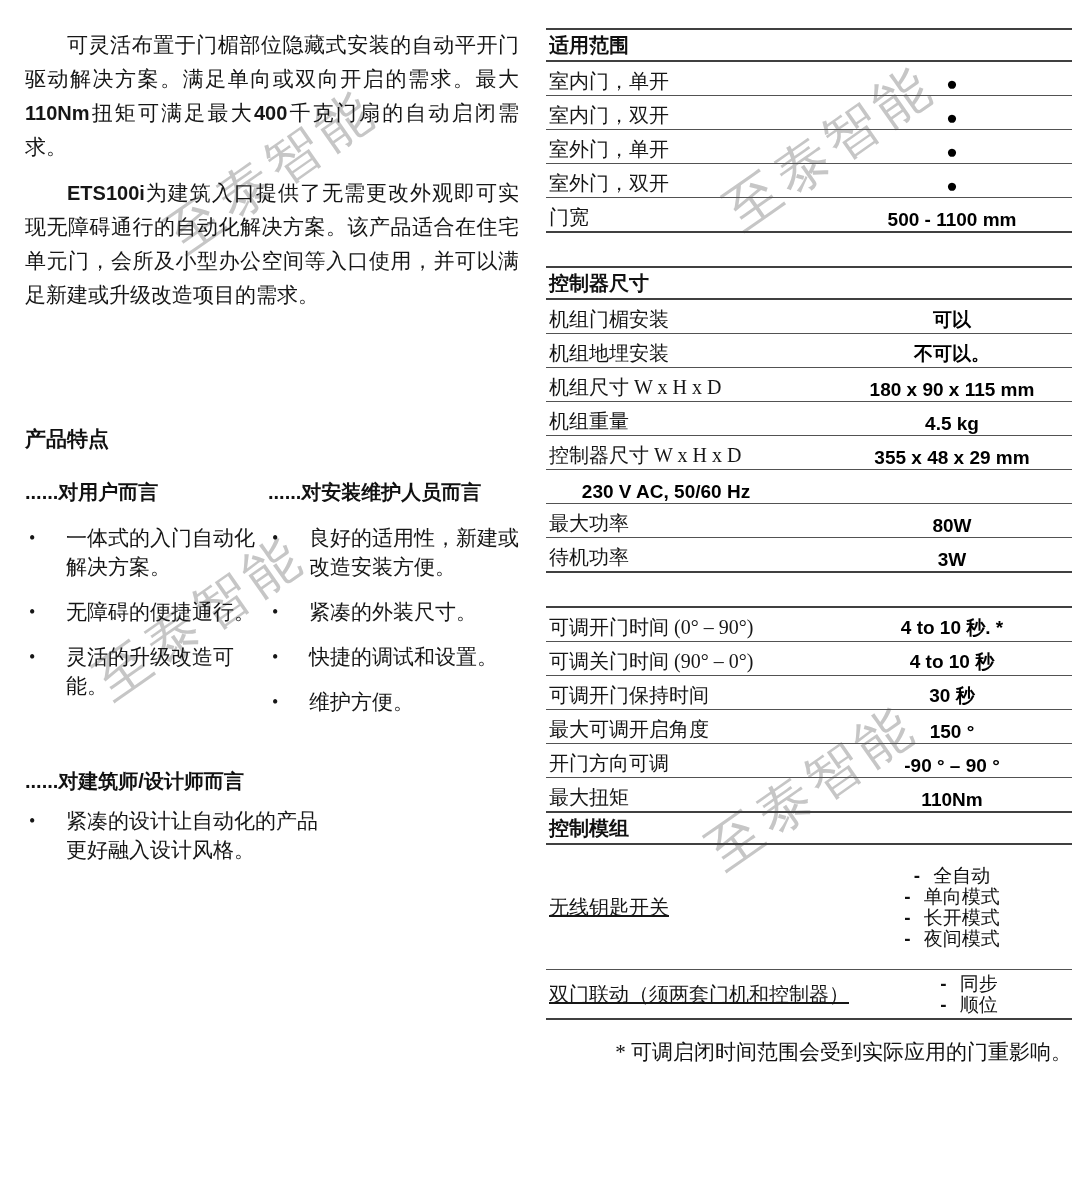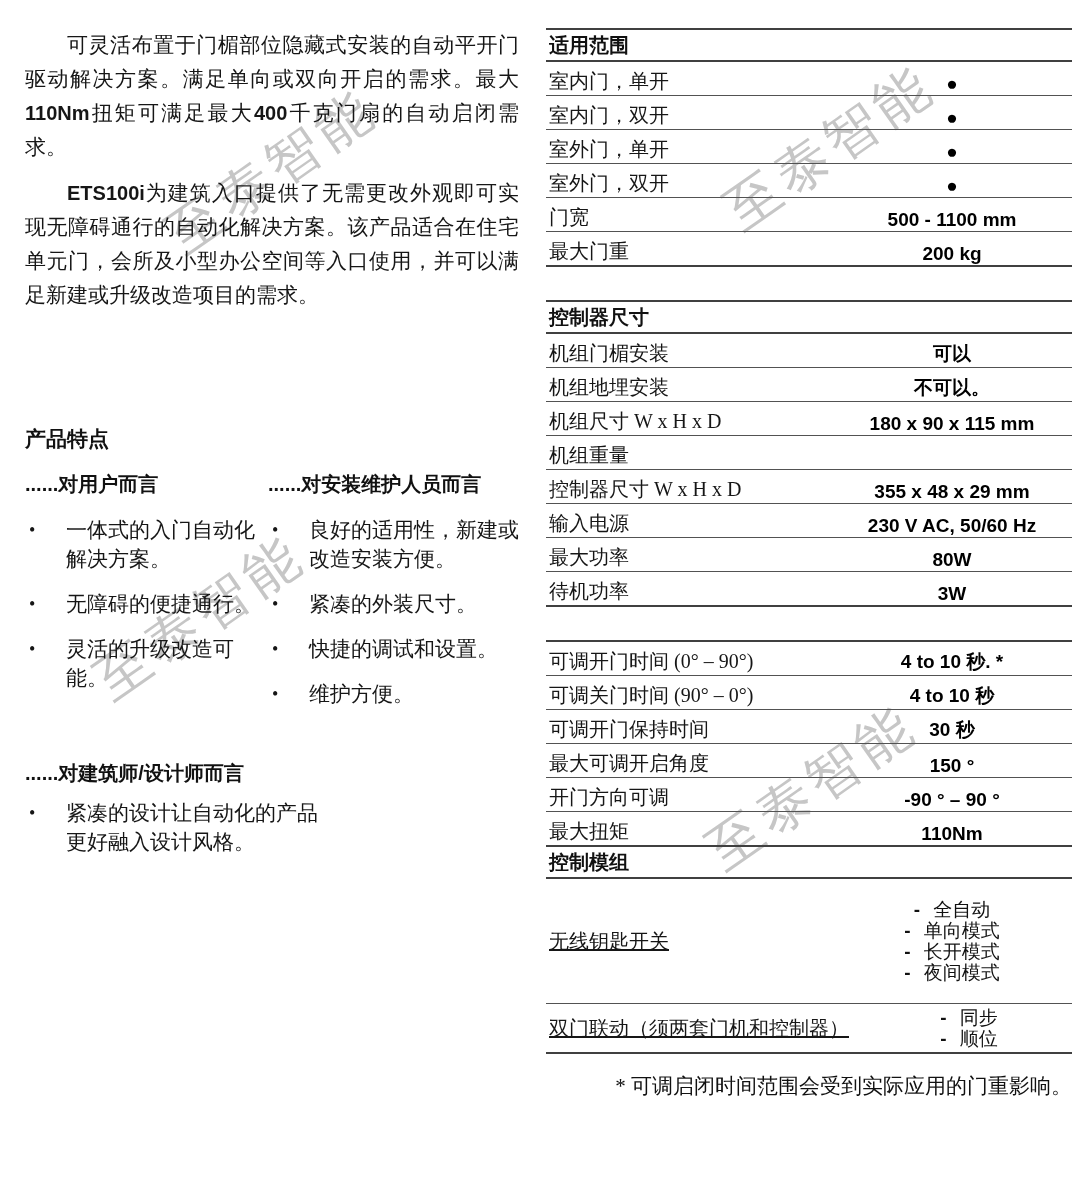--- a/index.html
+++ b/index.html
@@ -10,21 +10,21 @@
         font-size:54px;color:#c6c6c6;letter-spacing:6px;white-space:nowrap;
         transform:translate(-50%,-50%) rotate(-35deg);user-select:none;}
   .wm1{left:272px;top:172px}.wm2{left:830px;top:148px}
   .wm3{left:200px;top:618px}.wm4{left:812px;top:788px}
 
   
   .left-col{position:absolute;left:25px;top:28px;width:494px;z-index:1;}
   .para{font:21px/34px "Liberation Serif",serif;text-indent:2em;text-align:justify;margin:0 0 12px 0;}
   .bnum{font-family:"Liberation Sans",sans-serif;font-weight:700;font-size:20px;}
   .features-title{font:700 21px/26px "Liberation Sans",sans-serif;margin:114px 0 0 0;color:#111;}
-  .fcols{display:flex;margin-top:18px;}
+  .fcols{display:flex;margin-top:26px;}
   .fcol1{width:243px;flex:none;}
   .fcol2{flex:1;}
   .fheading{font:700 20px/28px "Liberation Sans",sans-serif;margin:0;color:#111;}
   .blist{margin-top:18px;}
   .bitem{display:flex;font:21px/29px "Liberation Serif",serif;margin-bottom:16px;}
   .bul{flex:none;width:37px;padding-left:4px;font-size:18px;}
   .arch-heading{font:700 20px/28px "Liberation Sans",sans-serif;margin:34px 0 0 0;color:#111;}
   .arch-list{margin-top:12px;width:300px;}
 
   
@@ -134,49 +134,45 @@
           <div class="t-value">●</div>
         </div>
       <div class="t-row">
           <div class="t-label">室外门，双开</div>
           <div class="t-value">●</div>
         </div>
       <div class="t-row">
           <div class="t-label">门宽</div>
           <div class="t-value">500 - 1100 mm</div>
         </div>
-      <div class="t-row">
-          <div class="t-label">最大门重</div>
-          <div class="t-value">200 kg</div>
-        </div>
     </div>
 
     <div class="spec-table mt">
       <div class="t-header">控制器尺寸</div>
       <div class="t-row">
           <div class="t-label">机组门楣安装</div>
           <div class="t-value">可以</div>
         </div>
       <div class="t-row">
           <div class="t-label">机组地埋安装</div>
           <div class="t-value">不可以。</div>
         </div>
       <div class="t-row">
           <div class="t-label">机组尺寸 W x H x D</div>
           <div class="t-value">180 x 90 x 115 mm</div>
         </div>
       <div class="t-row">
           <div class="t-label">机组重量</div>
+          <div class="t-value">4.5 kg</div>
         </div>
       <div class="t-row">
           <div class="t-label">控制器尺寸 W x H x D</div>
           <div class="t-value">355 x 48 x 29 mm</div>
         </div>
       <div class="t-row">
-          <div class="t-label">输入电源</div>
           <div class="t-value">230 V AC, 50/60 Hz</div>
         </div>
       <div class="t-row">
           <div class="t-label">最大功率</div>
           <div class="t-value">80W</div>
         </div>
       <div class="t-row">
           <div class="t-label">待机功率</div>
           <div class="t-value">3W</div>
         </div>

